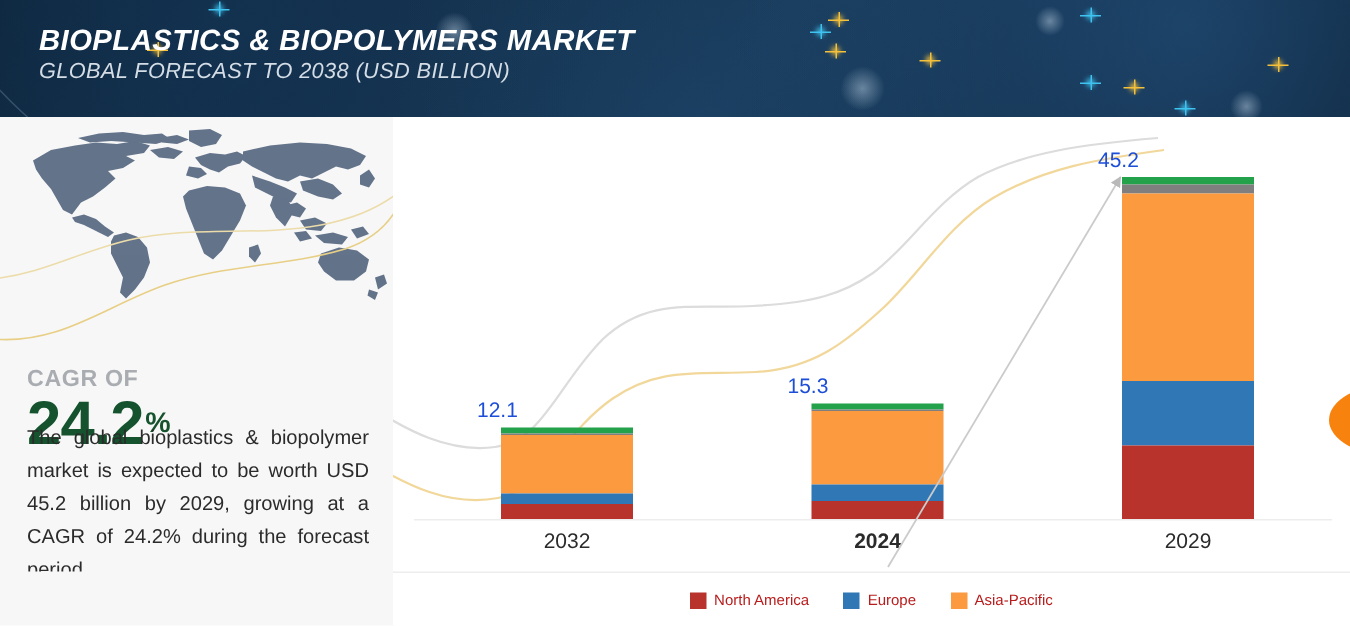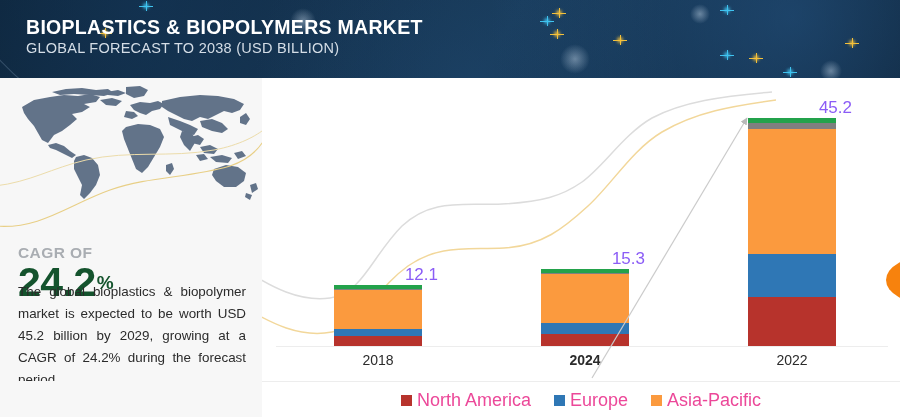--- a/index.html
+++ b/index.html
@@ -14,20 +14,21 @@
   
   .header{
     position:absolute;left:0;top:0;width:900px;height:93px;
     border-radius:0 0 14px 14px;
     overflow:hidden;
     background:
       radial-gradient(circle at 88% 18%, rgba(40,90,140,.55) 0%, rgba(40,90,140,0) 38%),
       radial-gradient(circle at 52% 96%, rgba(30,70,110,.50) 0%, rgba(30,70,110,0) 45%),
       radial-gradient(circle at 16% 6%, rgba(20,55,90,.6) 0%, rgba(20,55,90,0) 40%),
       linear-gradient(120deg,#0d2337 0%,#14304a 30%,#183a58 55%,#102a42 80%,#0b1e30 100%);
+    font-style: italic;
   }
   .hdr-arc{position:absolute;border-radius:50%;border-style:solid;border-color:transparent;pointer-events:none;}
   .a1{width:1100px;height:620px;left:-60px;top:-430px;border-width:1.4px;border-top-color:rgba(190,215,240,.40);border-left-color:rgba(190,215,240,.22);transform:rotate(-7deg);}
   .a2{width:980px;height:540px;left:90px;top:-398px;border-width:1.2px;border-top-color:rgba(170,200,230,.30);border-right-color:rgba(170,200,230,.16);transform:rotate(5deg);}
   .a3{width:1250px;height:700px;left:-220px;top:-500px;border-width:1px;border-top-color:rgba(150,185,220,.22);transform:rotate(-12deg);}
   .a4{width:860px;height:460px;left:330px;top:-330px;border-width:1.3px;border-top-color:rgba(200,222,245,.34);border-left-color:rgba(200,222,245,.14);transform:rotate(9deg);}
   .a5{width:700px;height:400px;left:520px;top:-300px;border-width:1px;border-top-color:rgba(160,195,228,.26);transform:rotate(-4deg);}
   .a6{width:1400px;height:760px;left:-380px;top:-560px;border-width:1px;border-bottom-color:rgba(140,175,210,.16);transform:rotate(3deg);}
   .glint{position:absolute;pointer-events:none;}
   .glint .gh,.glint .gv{position:absolute;background:currentColor;filter:blur(.4px);}
@@ -79,22 +80,22 @@
     background:#fff;border-right:1px solid #ededed;
     overflow:hidden;
   }
   .deco{position:absolute;left:-10px;top:0;width:650px;height:303px;pointer-events:none;}
   .plot{position:absolute;left:0;top:0;width:638px;height:303px;}
   .axis-line{position:absolute;left:14px;top:268px;width:612px;height:1px;background:#ededed;}
 
   .bar{position:absolute;bottom:35px;display:flex;flex-direction:column-reverse;}
   .seg{width:100%;}
   .bar-label{
-    position:absolute;width:120px;text-align:right;
-    font-size:17px;color:#8b5cf6;
+    position:absolute;width:120px;text-align:left;
+    font-size:14px;color:#1d4ed8;
   }
   .x-label{
     position:absolute;top:274px;width:120px;text-align:center;
     font-size:14px;color:#2b2b2b;
   }
 
   .bubble{
     position:absolute;left:624px;top:178px;width:86px;height:48px;
     background:#f7820d;border-radius:50%;
     display:flex;align-items:center;justify-content:center;
@@ -104,21 +105,21 @@
   .arrow-svg{position:absolute;left:0;top:0;width:638px;height:303px;z-index:3;pointer-events:none;}
 
   
   .legend{
     position:absolute;left:262px;top:381px;width:638px;height:36px;
     display:flex;align-items:center;justify-content:center;gap:23px;
     background:#fff;border-top:1px solid #ededed;
   }
   .legend-item{display:flex;align-items:center;gap:5px;}
   .legend-swatch{width:11px;height:11px;display:inline-block;}
-  .legend-text{font-size:18px;color:#ec4899;white-space:nowrap;}
+  .legend-text{font-size:10px;color:#b91c1c;white-space:nowrap;}
   .bottom-strip{position:absolute;left:0;top:381px;width:262px;height:36px;background:#f7f7f7;border-right:1px solid #ececec;}
 </style>
 </head>
 <body>
 
 <div id="root">
 
   <div class="header">
     <div class="hdr-arc a1"></div>
     <div class="hdr-arc a2"></div>
@@ -267,41 +268,41 @@
       <div class="axis-line"></div>
 
       <div class="bar" style="left:72px;width:88px;height:61px;">
         <div class="seg" style="height:9.6px;background:#b7332c;"></div>
         <div class="seg" style="height:7.6px;background:#2f77b5;"></div>
         <div class="seg" style="height:39.3px;background:#fb9a3e;"></div>
         <div class="seg" style="height:1.0px;background:#7f7f7f;"></div>
         <div class="seg" style="height:3.5px;background:#23a24b;"></div>
       </div>
       <div class="bar-label" style="left:56px;top:187px;">12.1</div>
-      <div class="x-label" style="left:56px;">2018</div>
+      <div class="x-label" style="left:56px;">2032</div>
 
       <div class="bar" style="left:279px;width:88px;height:77px;">
         <div class="seg" style="height:12.1px;background:#b7332c;"></div>
         <div class="seg" style="height:10.6px;background:#2f77b5;"></div>
         <div class="seg" style="height:49.3px;background:#fb9a3e;"></div>
         <div class="seg" style="height:1.0px;background:#7f7f7f;"></div>
         <div class="seg" style="height:4.0px;background:#23a24b;"></div>
       </div>
       <div class="bar-label" style="left:263px;top:171px;">15.3</div>
       <div class="x-label" style="left:263px;font-weight:bold;">2024</div>
 
       <div class="bar" style="left:486px;width:88px;height:228px;">
         <div class="seg" style="height:49px;background:#b7332c;"></div>
         <div class="seg" style="height:43px;background:#2f77b5;"></div>
         <div class="seg" style="height:125px;background:#fb9a3e;"></div>
         <div class="seg" style="height:6px;background:#7f7f7f;"></div>
         <div class="seg" style="height:5px;background:#23a24b;"></div>
       </div>
       <div class="bar-label" style="left:470px;top:20px;">45.2</div>
-      <div class="x-label" style="left:470px;">2022</div>
+      <div class="x-label" style="left:470px;">2029</div>
 
       <svg class="arrow-svg" viewBox="0 0 638 303" xmlns="http://www.w3.org/2000/svg">
         <defs>
           <marker id="ah" markerWidth="7" markerHeight="7" refX="5.5" refY="3" orient="auto">
             <path d="M0,0 L6,3 L0,6 z" fill="#b9b9b9"></path>
           </marker>
         </defs>
         <path d="M598,288 L487,41" stroke="#cfcfcf" stroke-width="1.1" fill="none" transform="translate(0,0)" style="display:none"></path>
         <line x1="580" y1="300" x2="486" y2="42" stroke="#cccccc" stroke-width="1.1" marker-end="url(#ah)" style="display:none"></line>
         <line x1="330" y1="300" x2="485" y2="40" stroke="#cbcbcb" stroke-width="1.2" marker-end="url(#ah)"></line>

